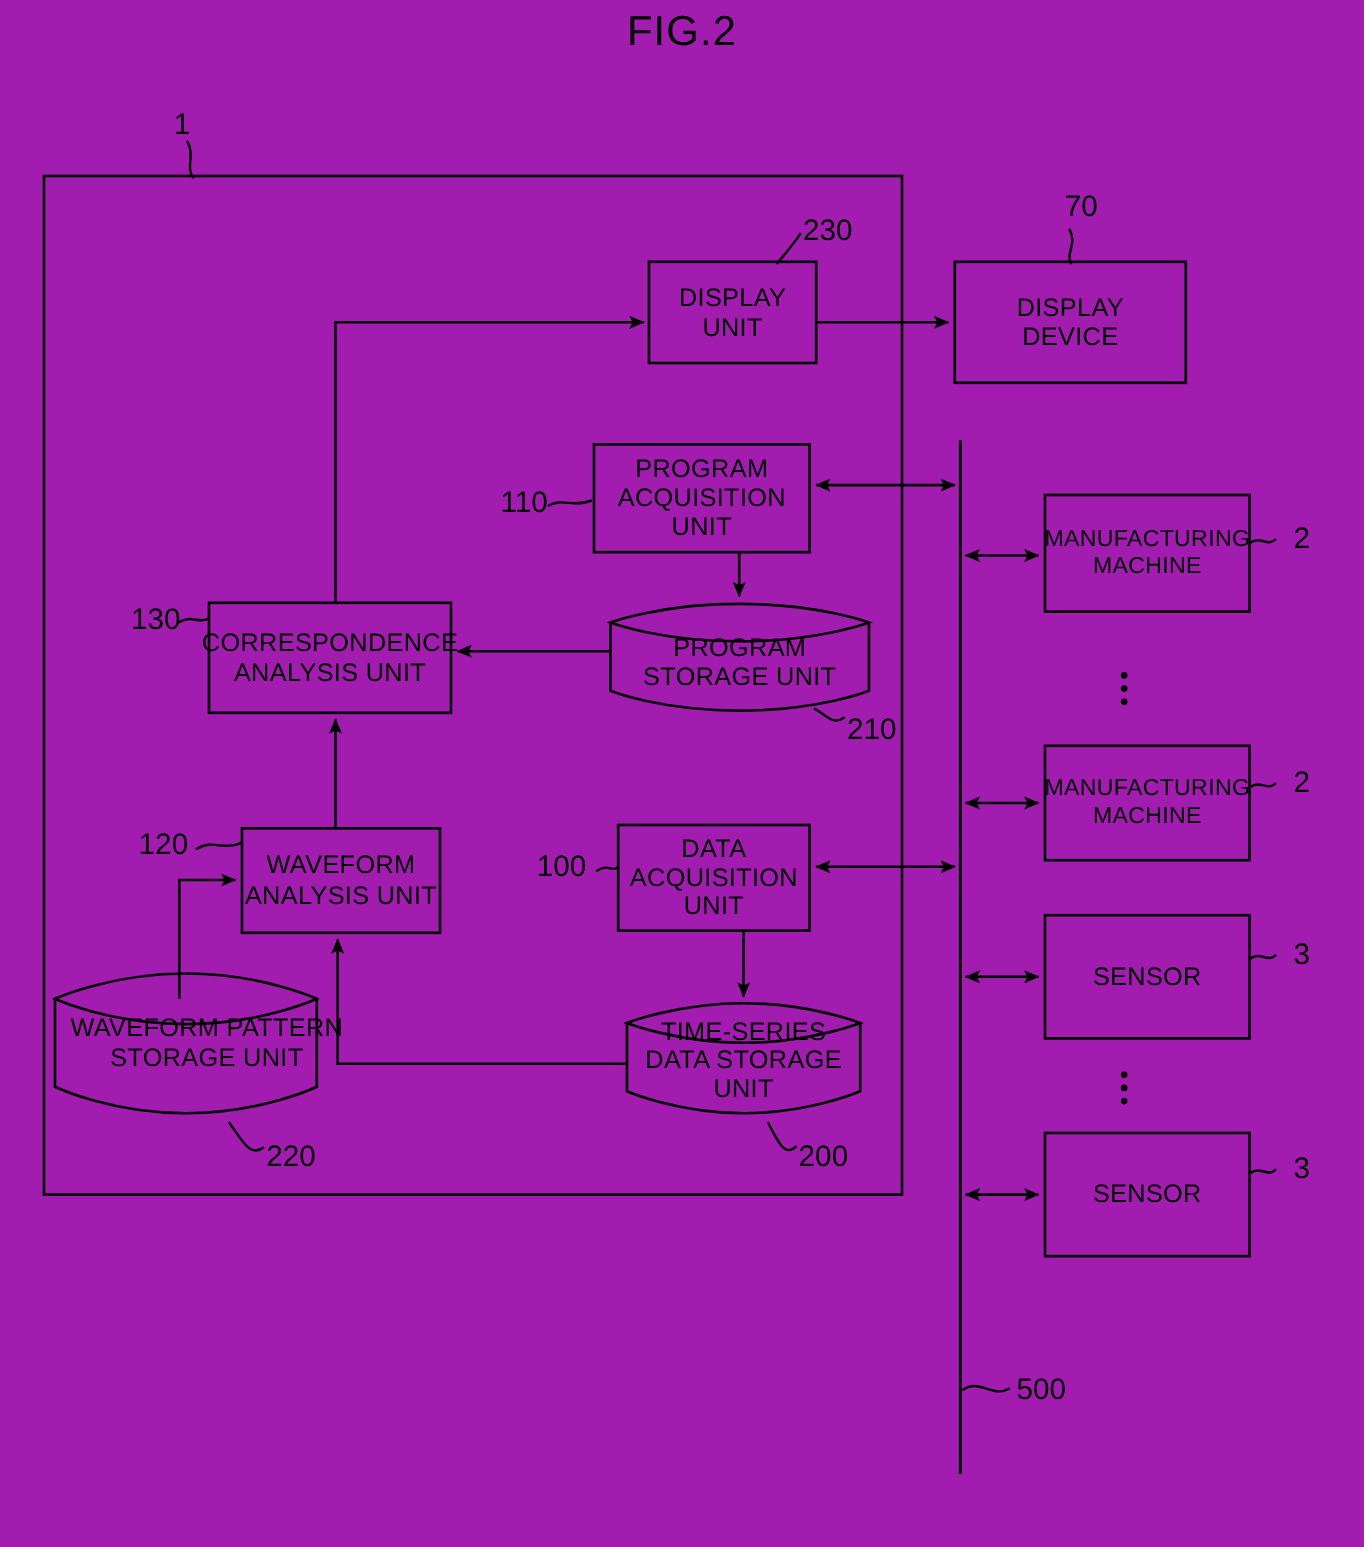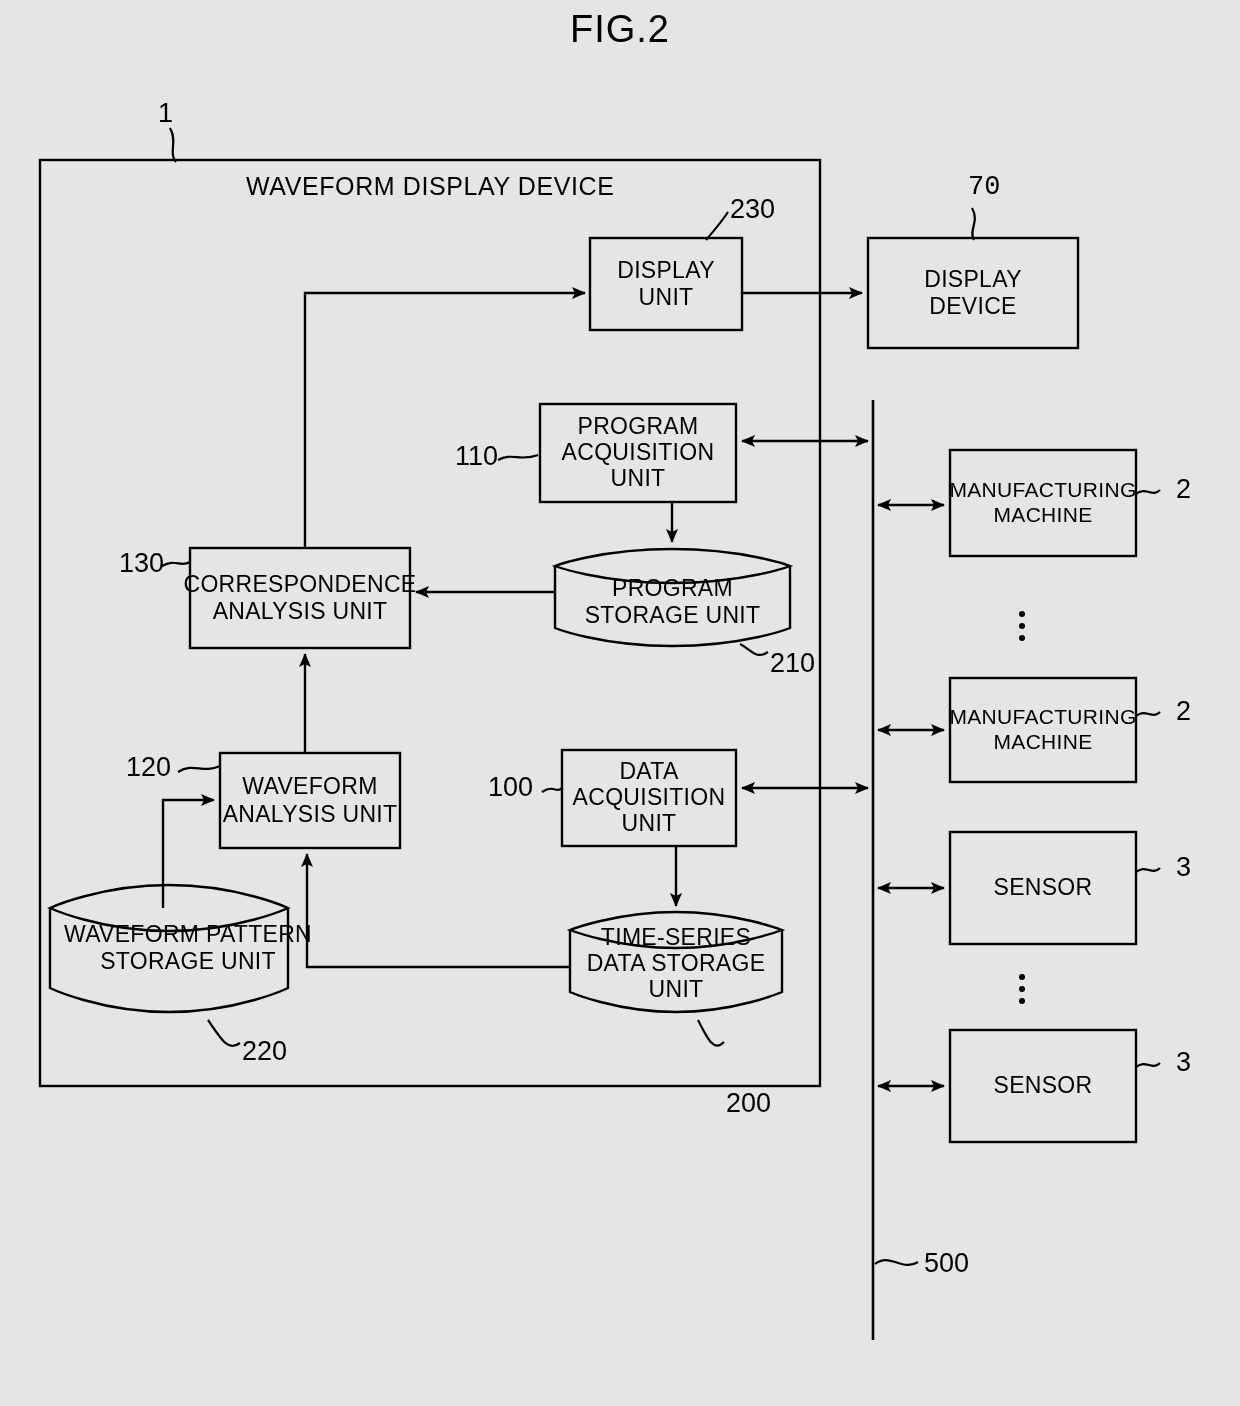--- a/index.html
+++ b/index.html
@@ -4,21 +4,21 @@
 <style>
   html, body {
     margin: 0;
     padding: 0;
     background: #ffffff;
   }
   #page {
     position: relative;
     width: 1240px;
     height: 1406px;
-    background: #e5e5e5;
+    background: #a21caf;
     font-family: "Liberation Sans", sans-serif;
     color: #000000;
     overflow: hidden;
   }
   #fig-title {
     position: absolute;
     top: 8px;
     left: 0;
     width: 1240px;
     text-align: center;
@@ -160,32 +160,31 @@
 
       <path d="M878,730 L944,730" marker-start="url(#arrowStart)" marker-end="url(#arrowEnd)"></path>
 
       <path d="M878,888 L944,888" marker-start="url(#arrowStart)" marker-end="url(#arrowEnd)"></path>
 
       <path d="M878,1086 L944,1086" marker-start="url(#arrowStart)" marker-end="url(#arrowEnd)"></path>
 
     </g>
   </svg>
 
-  <div class="devtitle" style="left:246px; top:172px;">WAVEFORM DISPLAY DEVICE</div>
 
   <div class="refnum" style="left:158px; top:98px;">1</div>
   <div class="refnum" style="left:730px; top:194px;">230</div>
-  <div class="refnum" style="left:968px; top:172px;font-family:Liberation Mono, monospace;">70</div>
+  <div class="refnum" style="left:968px; top:172px;">70</div>
   <div class="refnum" style="left:455px; top:441px;">110</div>
   <div class="refnum" style="left:770px; top:648px;">210</div>
   <div class="refnum" style="left:119px; top:548px;">130</div>
   <div class="refnum" style="left:126px; top:752px;">120</div>
   <div class="refnum" style="left:488px; top:772px;">100</div>
   <div class="refnum" style="left:242px; top:1036px;">220</div>
-  <div class="refnum" style="left:726px; top:1088px;">200</div>
+  <div class="refnum" style="left:726px; top:1036px;">200</div>
   <div class="refnum" style="left:1176px; top:474px;">2</div>
   <div class="refnum" style="left:1176px; top:696px;">2</div>
   <div class="refnum" style="left:1176px; top:852px;">3</div>
   <div class="refnum" style="left:1176px; top:1047px;">3</div>
   <div class="refnum" style="left:924px; top:1248px;">500</div>
 
   <div class="boxlabel" style="left:590px; top:238px; width:152px; height:92px;">DISPLAY<br>UNIT</div>
 
   <div class="boxlabel" style="left:868px; top:238px; width:210px; height:110px;">DISPLAY<br>DEVICE</div>
 

